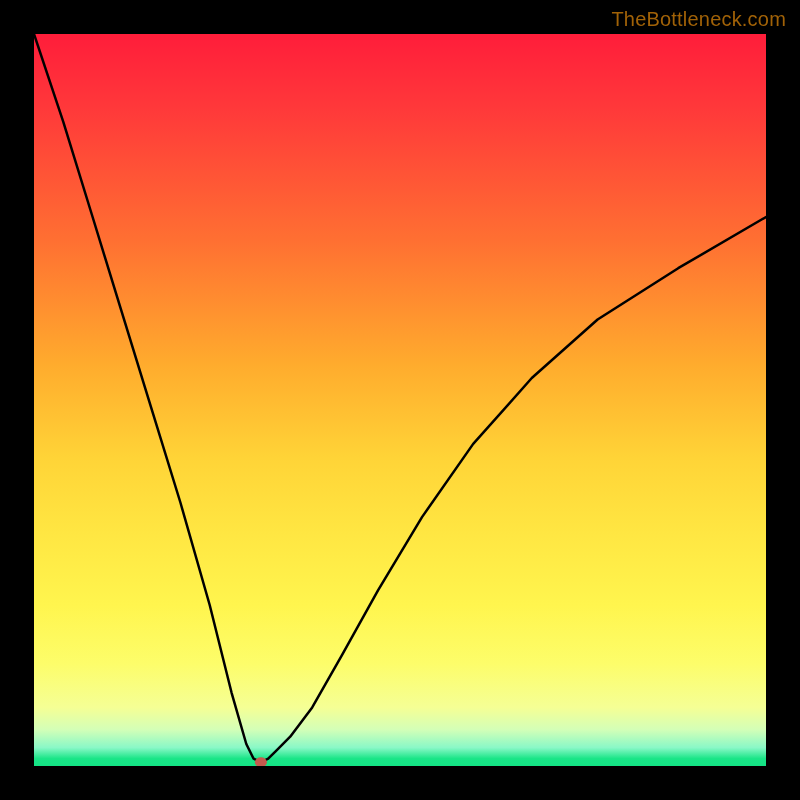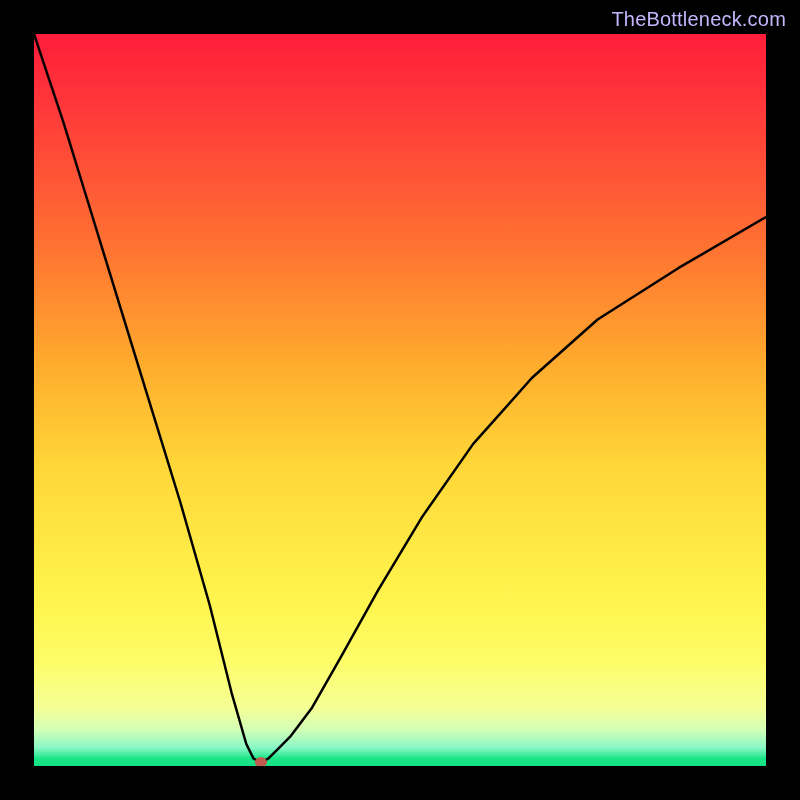--- a/index.html
+++ b/index.html
@@ -54,21 +54,21 @@
     position: absolute;
     left: 0;
     top: 0;
     width: 100%;
     height: 100%;
   }
   .watermark {
     position: absolute;
     top: 8px;
     right: 14px;
-    color: #c4b5fd;
+    color: #a16207;
     font-size: 20px;
     font-weight: 500;
     letter-spacing: 0.2px;
     user-select: none;
   }
 </style>
 </head>
 <body>
 
 <div class="frame">

